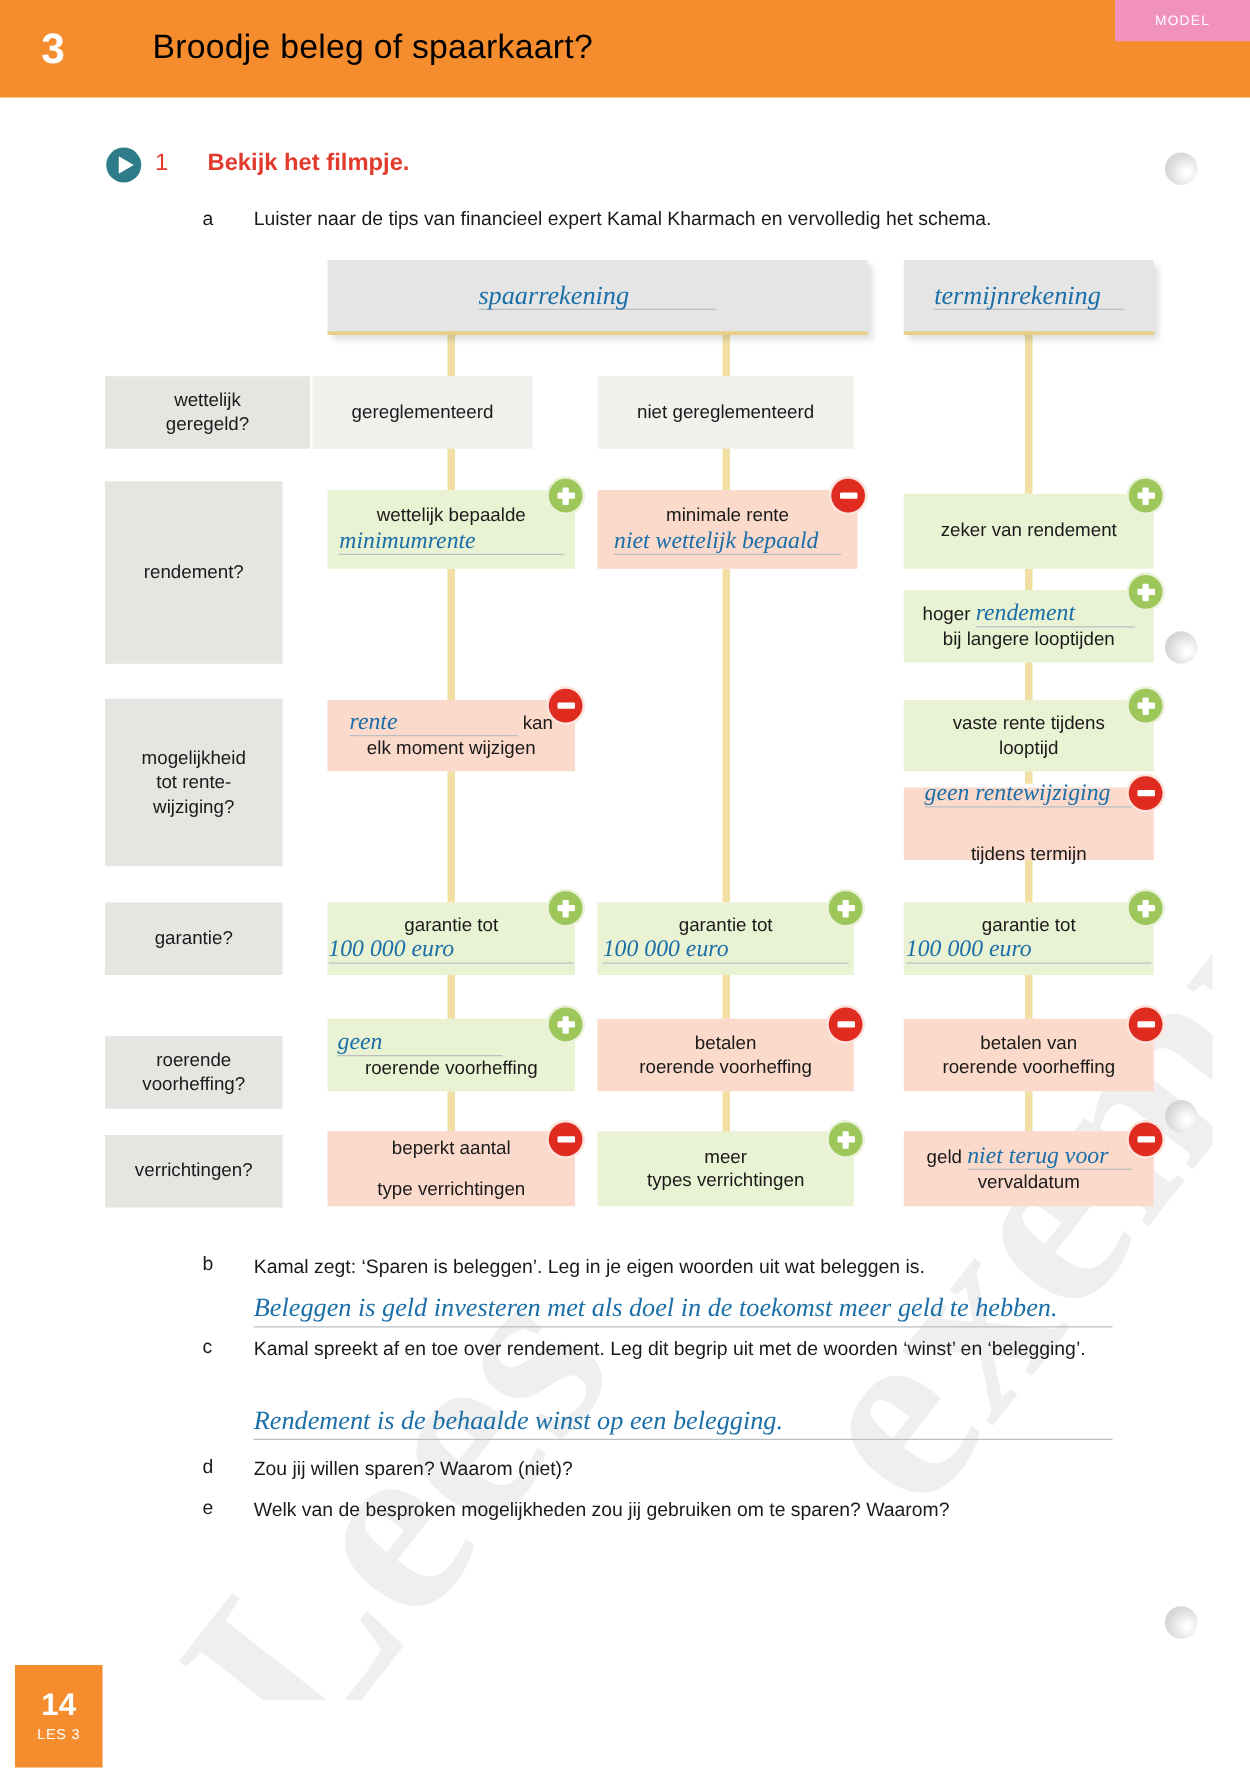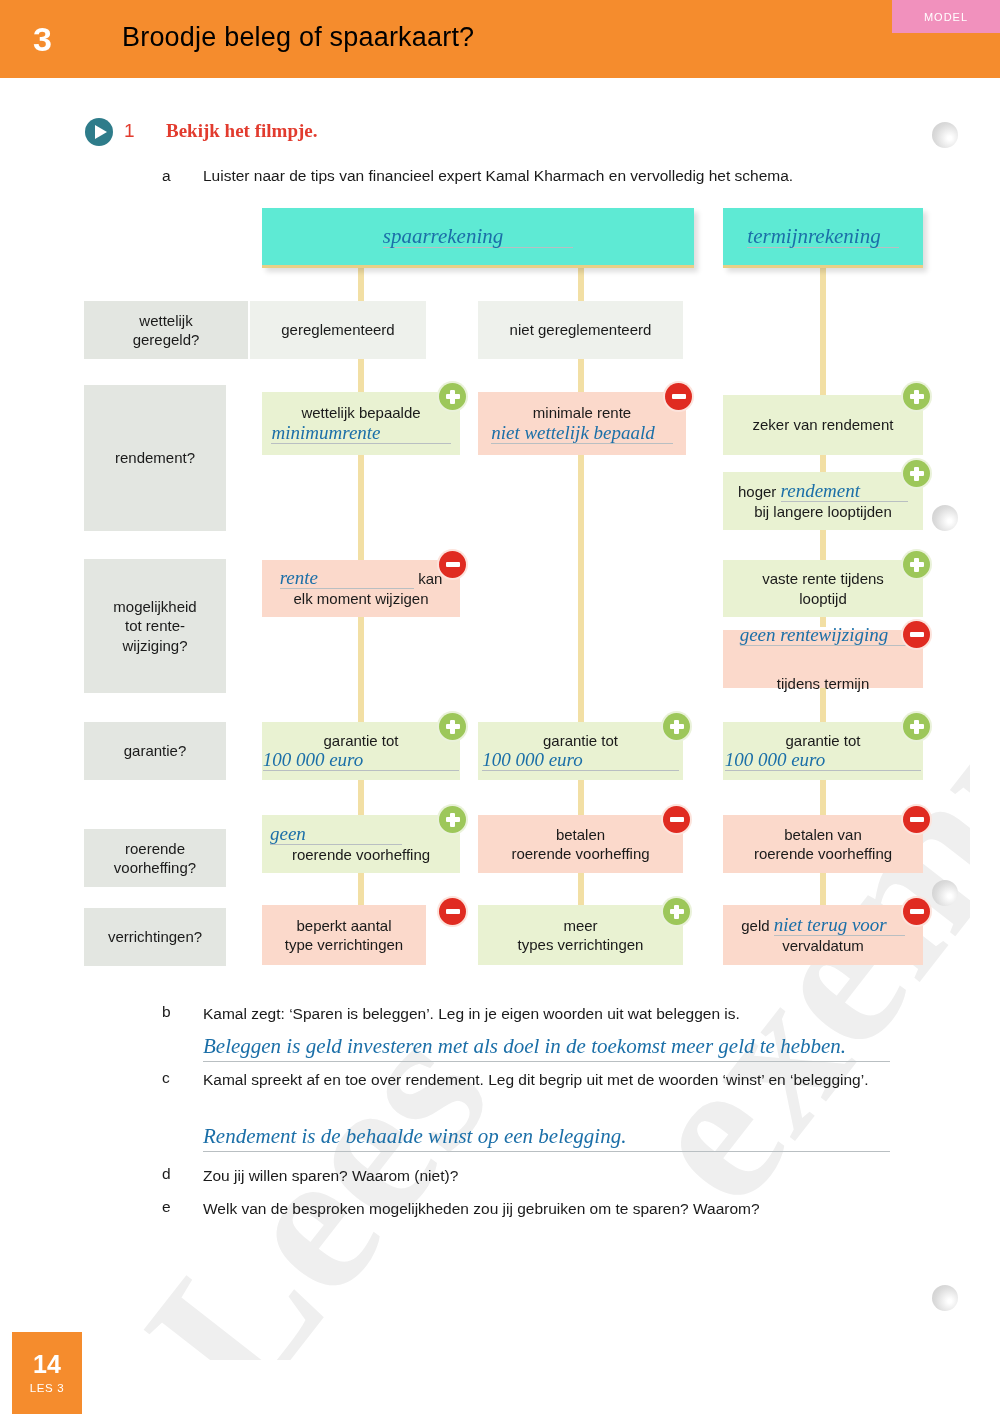--- a/index.html
+++ b/index.html
@@ -106,21 +106,20 @@
     position: absolute;
     left: 124px; top: 120px;
     font-size: 19px; color: #e23b2e;
     z-index: 2;
   }
   #task-title {
     position: absolute;
     left: 166px; top: 120px;
     font-size: 19px; font-weight: 700; color: #e23b2e;
     z-index: 2;
-    font-family: Liberation Serif, serif;
   }
   #sub-a-letter {
     position: absolute;
     left: 162px; top: 167px;
     font-size: 15.5px; color: #1a1a1a; z-index: 2;
   }
   #sub-a-text {
     position: absolute;
     left: 203px; top: 167px;
     font-size: 15.5px; color: #1a1a1a; z-index: 2;
@@ -143,21 +142,21 @@
     flex-direction: column;
     align-items: center;
     justify-content: center;
     text-align: center;
     font-size: 15px;
     line-height: 1.28;
     color: #1a1a1a;
     padding: 4px 8px;
   }
   .box.head {
-    background: #5eead4;
+    background: #e5e5e5;
     border-bottom: 3px solid #e9cf86;
     box-shadow: 4px 4px 5px rgba(0,0,0,.13);
   }
   .box.grey     { background: #e3e6e1; }
   .box.greylite { background: #eef1ec; }
   .box.green    { background: #e9f2d2; }
   .box.red      { background: #fbd9cb; }
 
   .rowlabel { font-size: 15px; }
 
@@ -438,21 +437,21 @@
     <span>roerende voorheffing</span>
   </div>
   <div class="badge minus" style="left:903px; top:806px;">
     <span class="bar-h"></span>
   </div>
 
   <div class="box grey rowlabel" style="left:84px; top:908px; width:142px; height:58px;">
     <span>verrichtingen?</span>
   </div>
 
-  <div class="box red" style="left:262px; top:905px; width:164px; height:60px;">
+  <div class="box red" style="left:262px; top:905px; width:198px; height:60px;justify-content:space-between;">
     <span>beperkt aantal</span>
     <span>type verrichtingen</span>
   </div>
   <div class="badge minus" style="left:439px; top:898px;">
     <span class="bar-h"></span>
   </div>
 
   <div class="box green" style="left:478px; top:905px; width:205px; height:60px;">
     <span>meer</span>
     <span>types verrichtingen</span>

